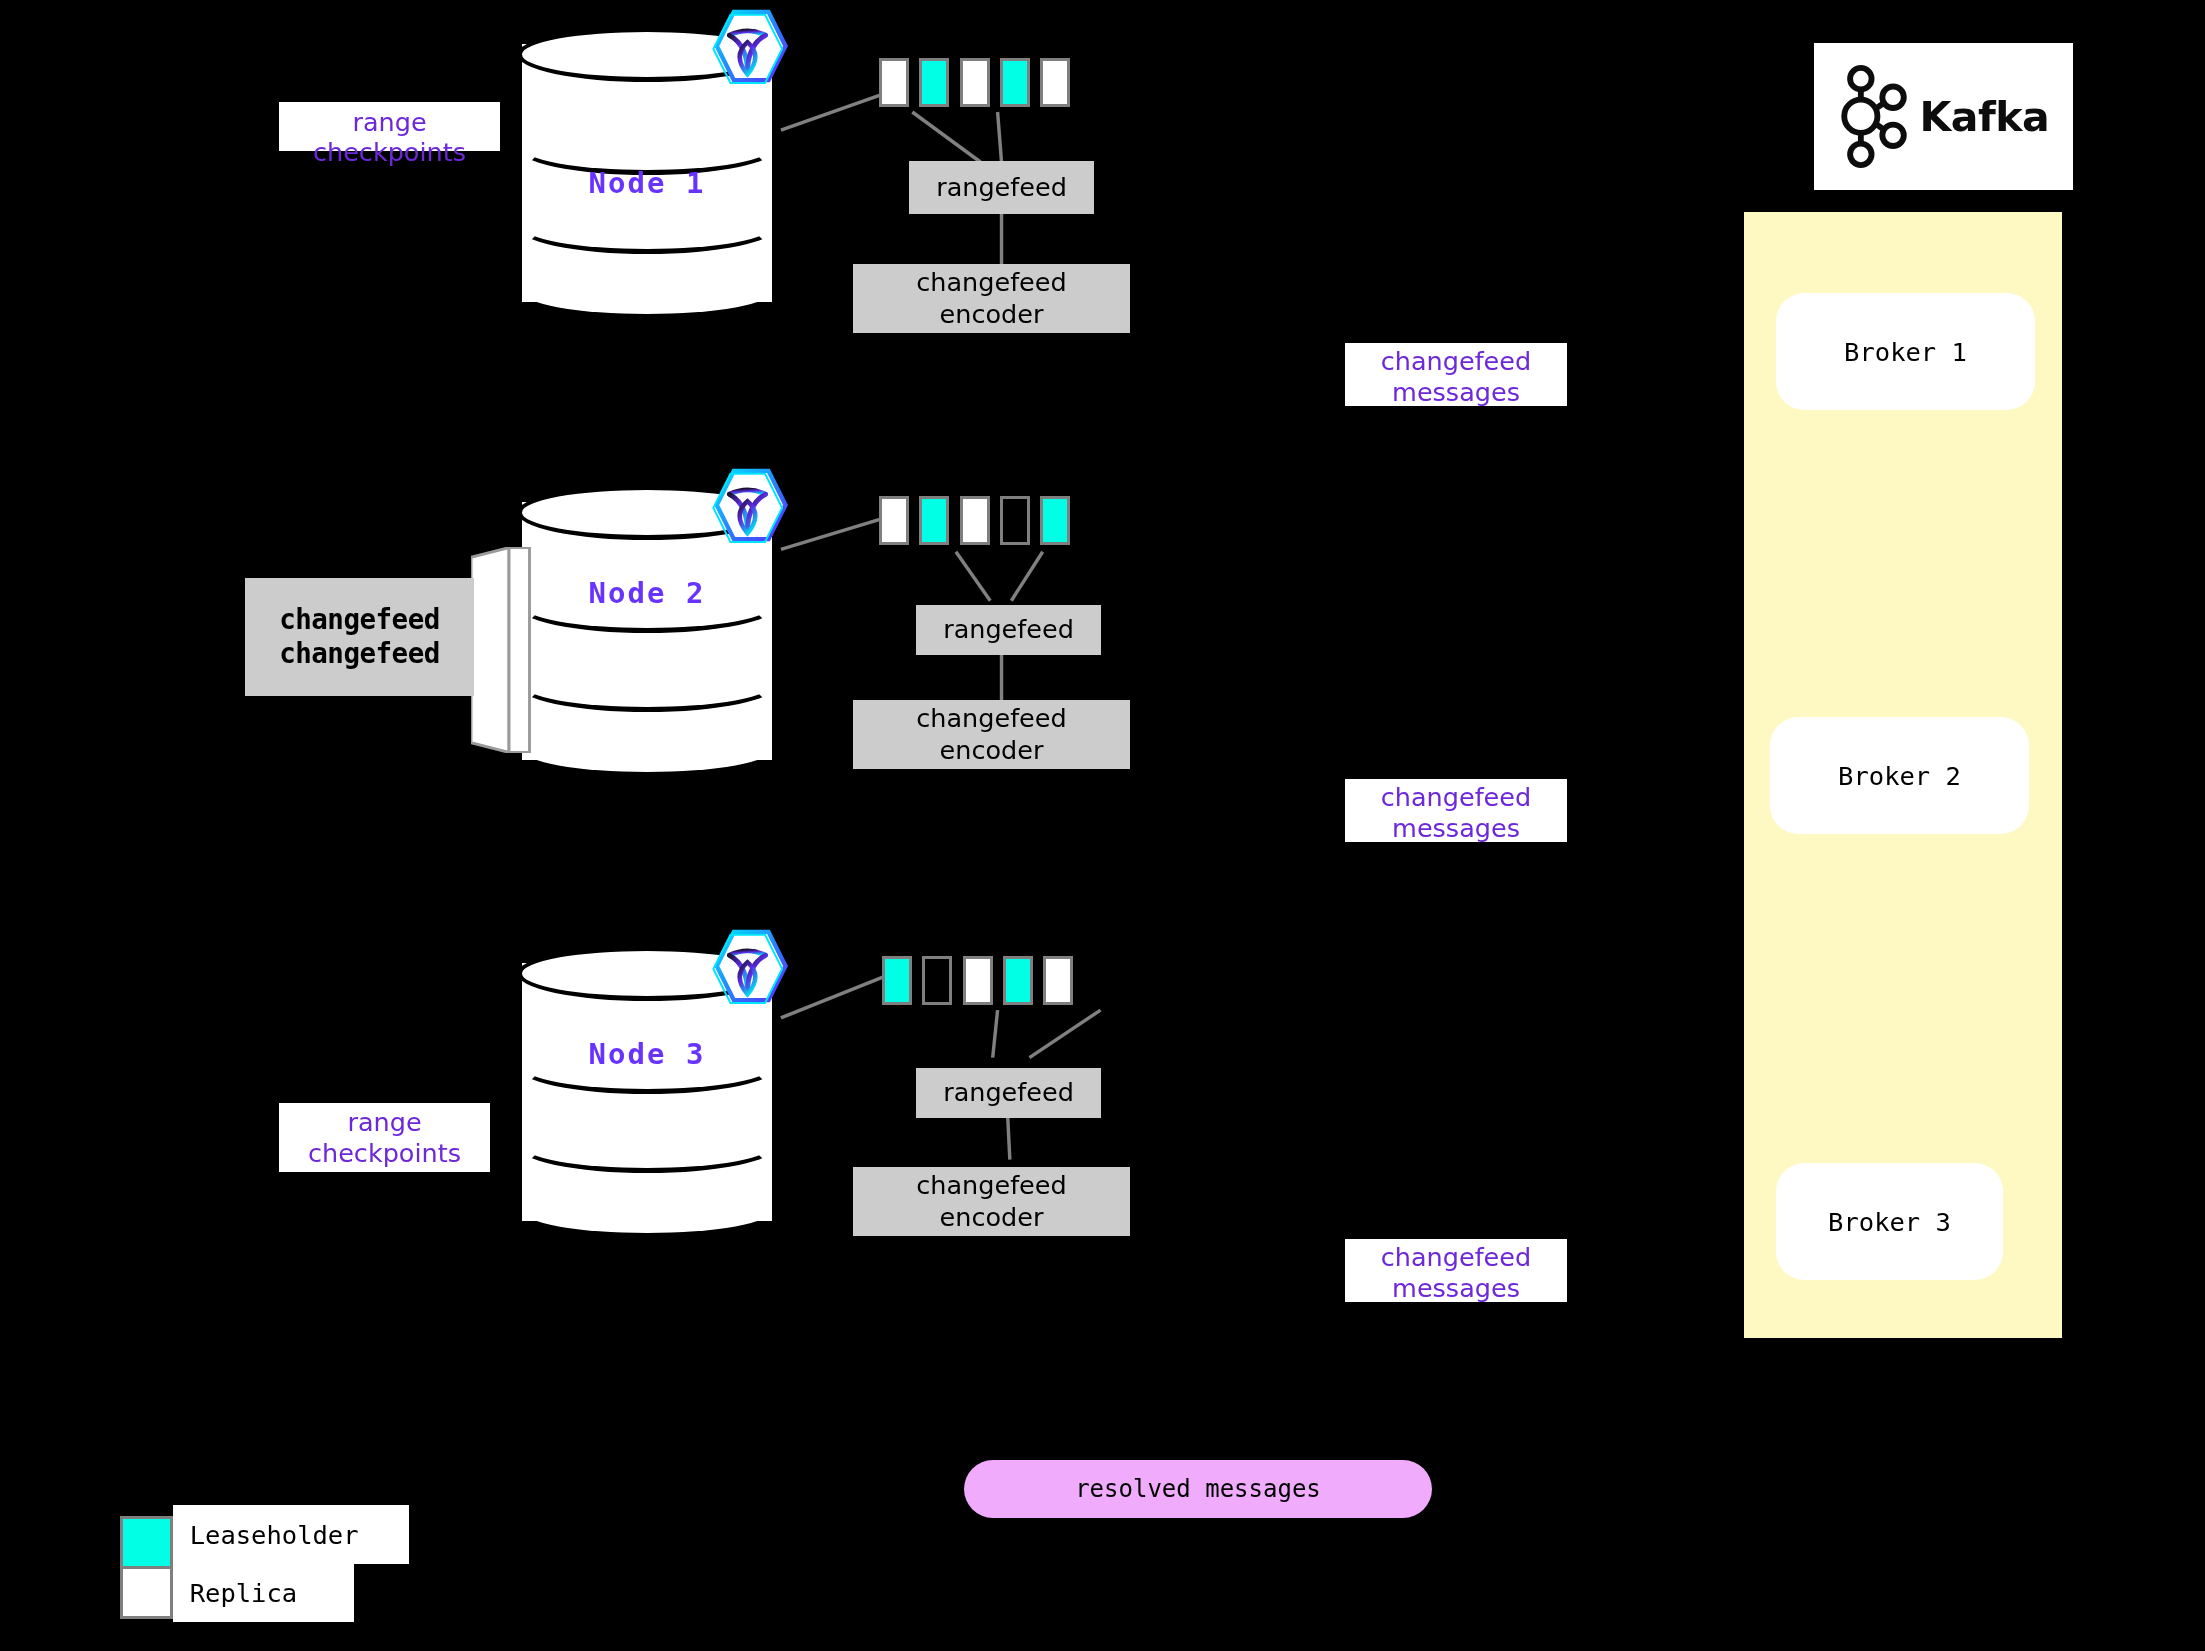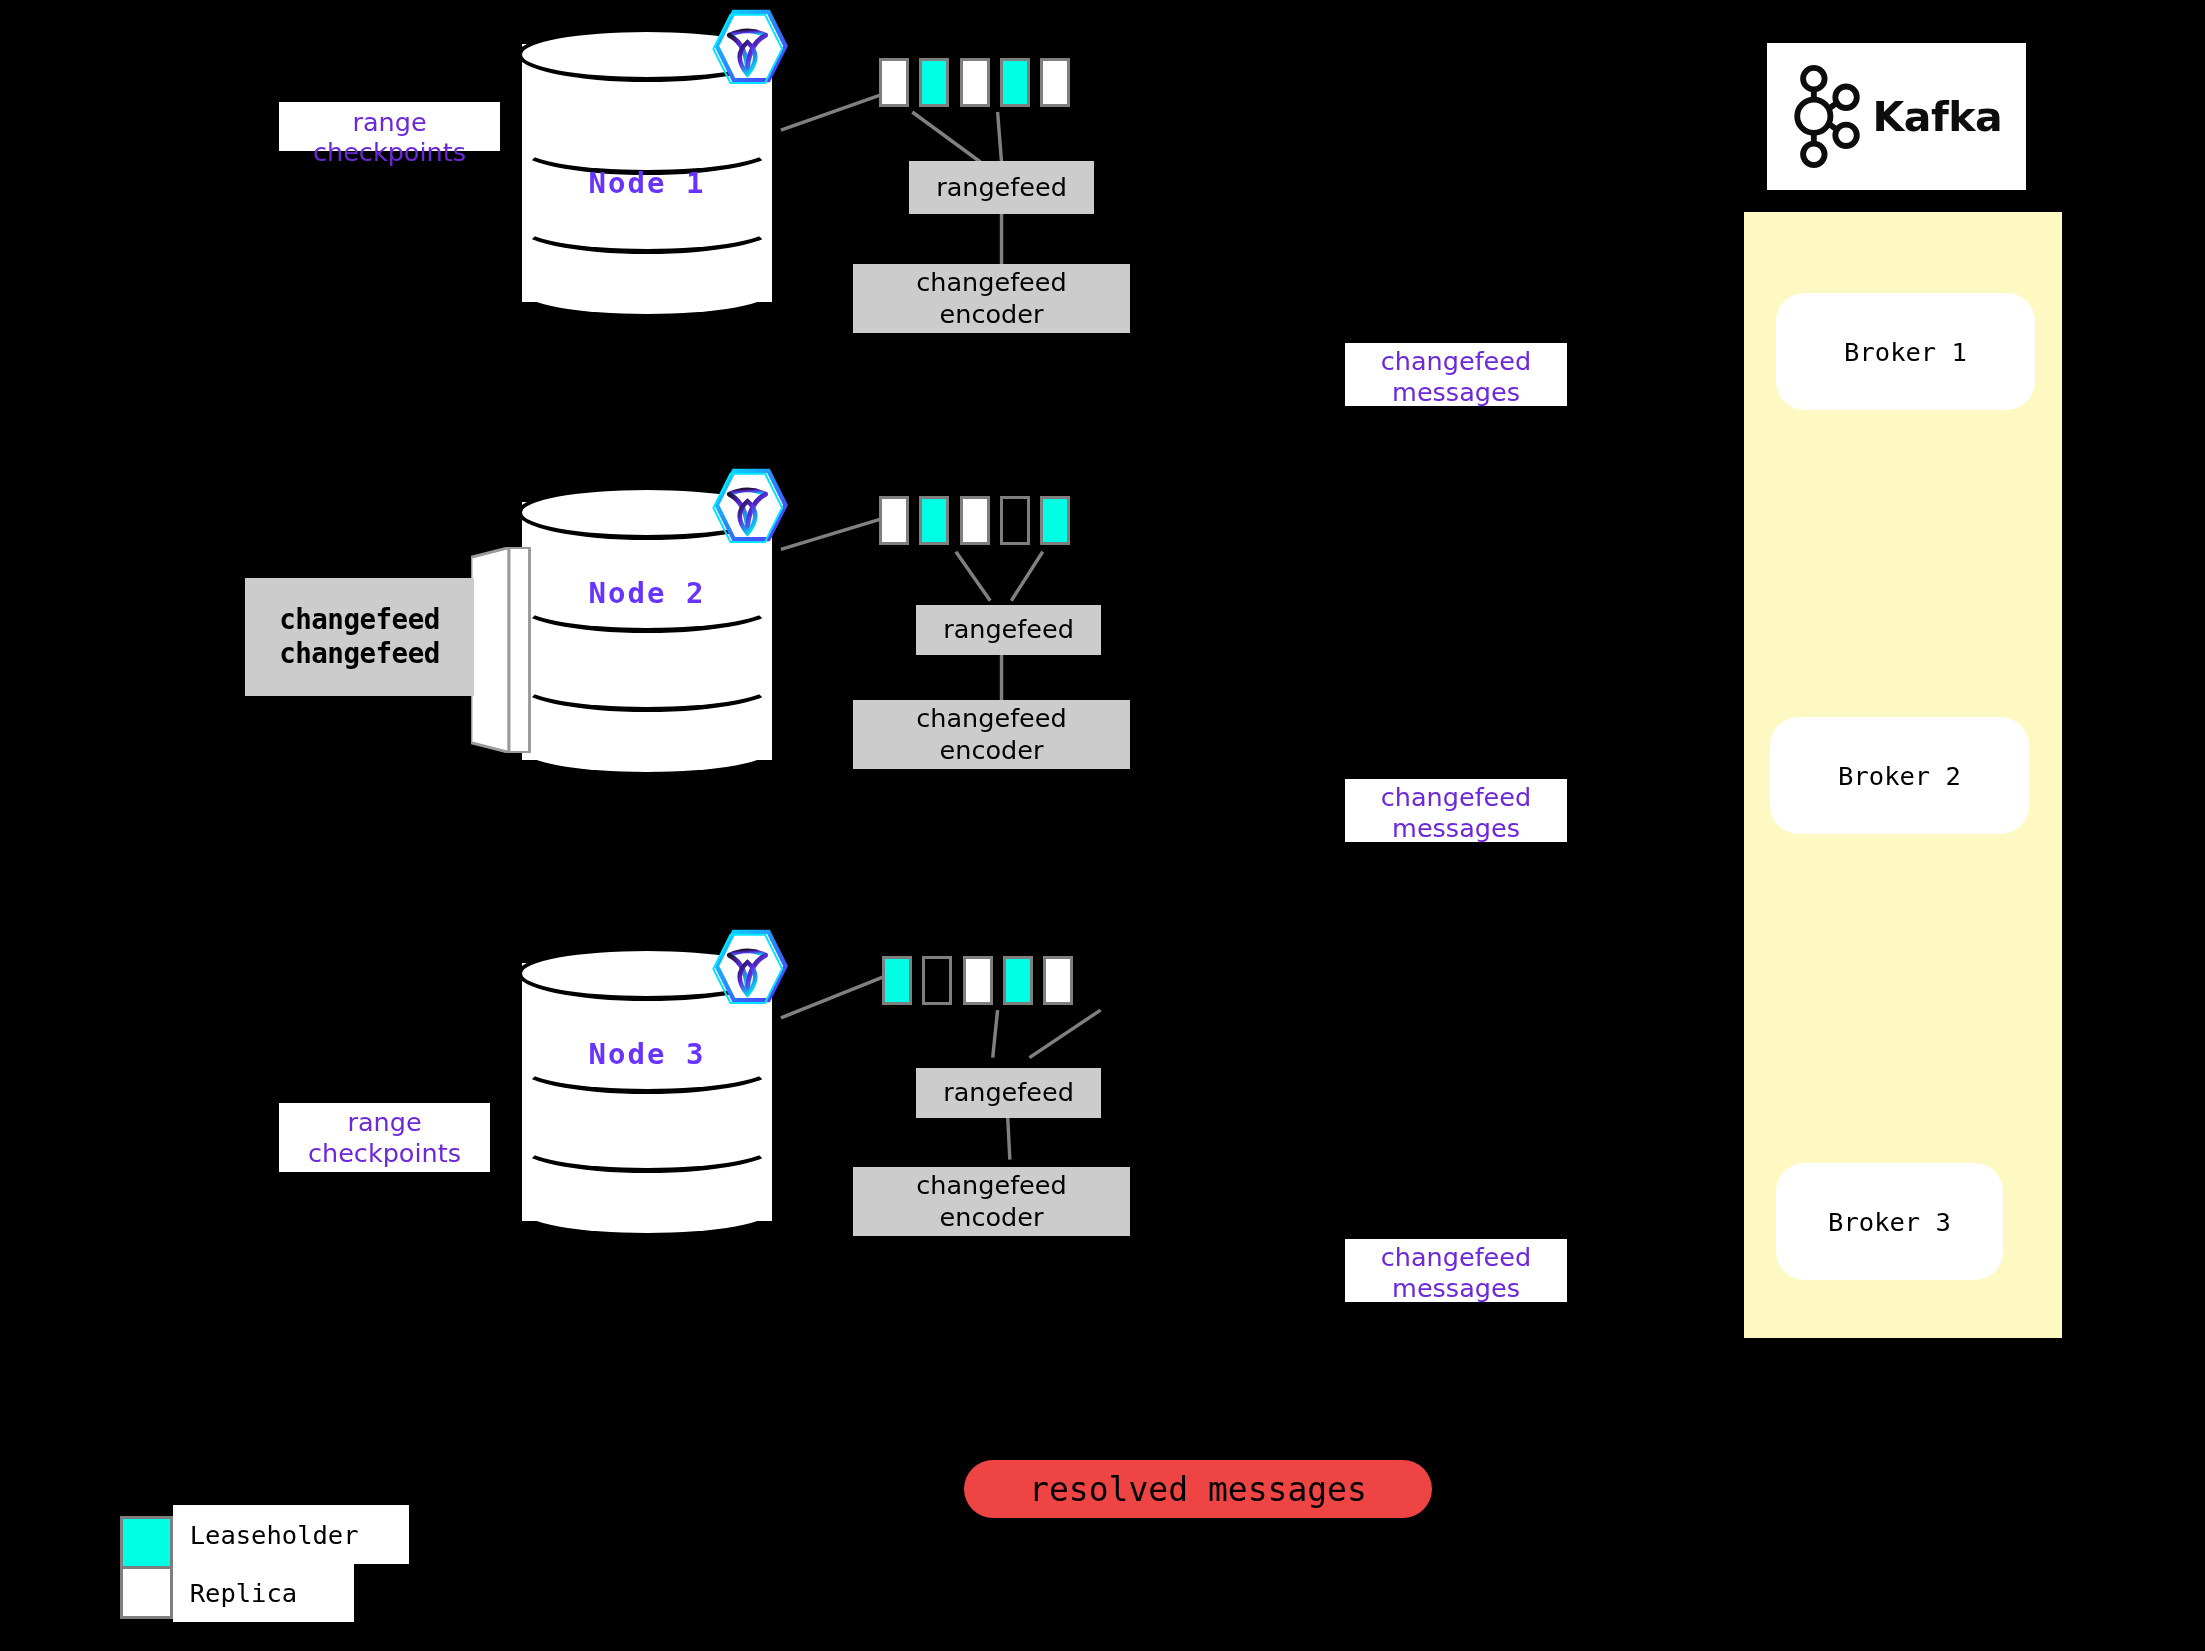--- a/index.html
+++ b/index.html
@@ -66,29 +66,29 @@
   .wbox{
     position:absolute;background:#ffffff;color:#6d28d9;
     font-family:"DejaVu Sans", sans-serif;
     text-align:center;line-height:1.22;font-size:25.5px;
     overflow:visible;
   }
   .wbox .ovf{position:absolute;left:0;width:100%;}
 
   
   .pill{
-    position:absolute;background:#ef4444;color:#000;border-radius:29px;
+    position:absolute;background:#f0abfc;color:#000;border-radius:29px;
     display:flex;align-items:center;justify-content:center;
-    font-family:"DejaVu Sans Mono", monospace;font-size:33px;
+    font-family:"DejaVu Sans Mono", monospace;font-size:24px;
   }
 
   
   .kafka-logo{
     position:absolute;background:#ffffff;
-    display:flex;align-items:center;justify-content:center;gap:7.8px;
+    display:flex;align-items:center;justify-content:center;gap:7.8px;margin-left:47px;
   }
   .kafka-word{
     font-family:"DejaVu Sans", sans-serif;font-weight:bold;
     font-size:41px;color:#0d0d0d;letter-spacing:-0.5px;
   }
   .broker-panel{position:absolute;background:#fef9c3;}
   .broker{
     position:absolute;background:#ffffff;border-radius:28.4px;
     display:flex;align-items:center;justify-content:center;
     font-family:"DejaVu Sans Mono", monospace;font-size:25.5px;color:#000;

